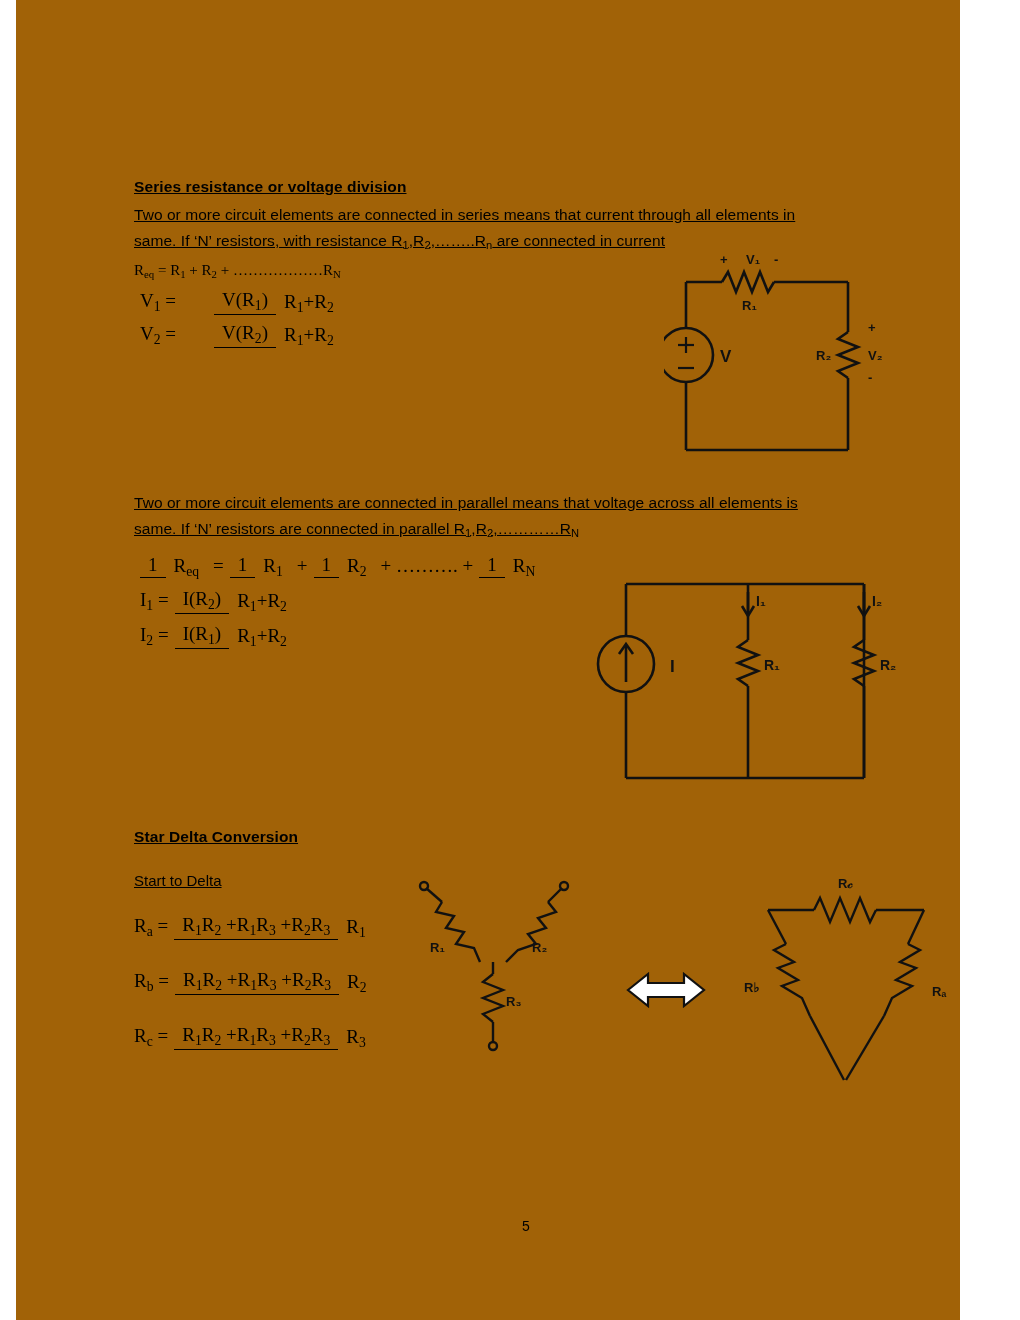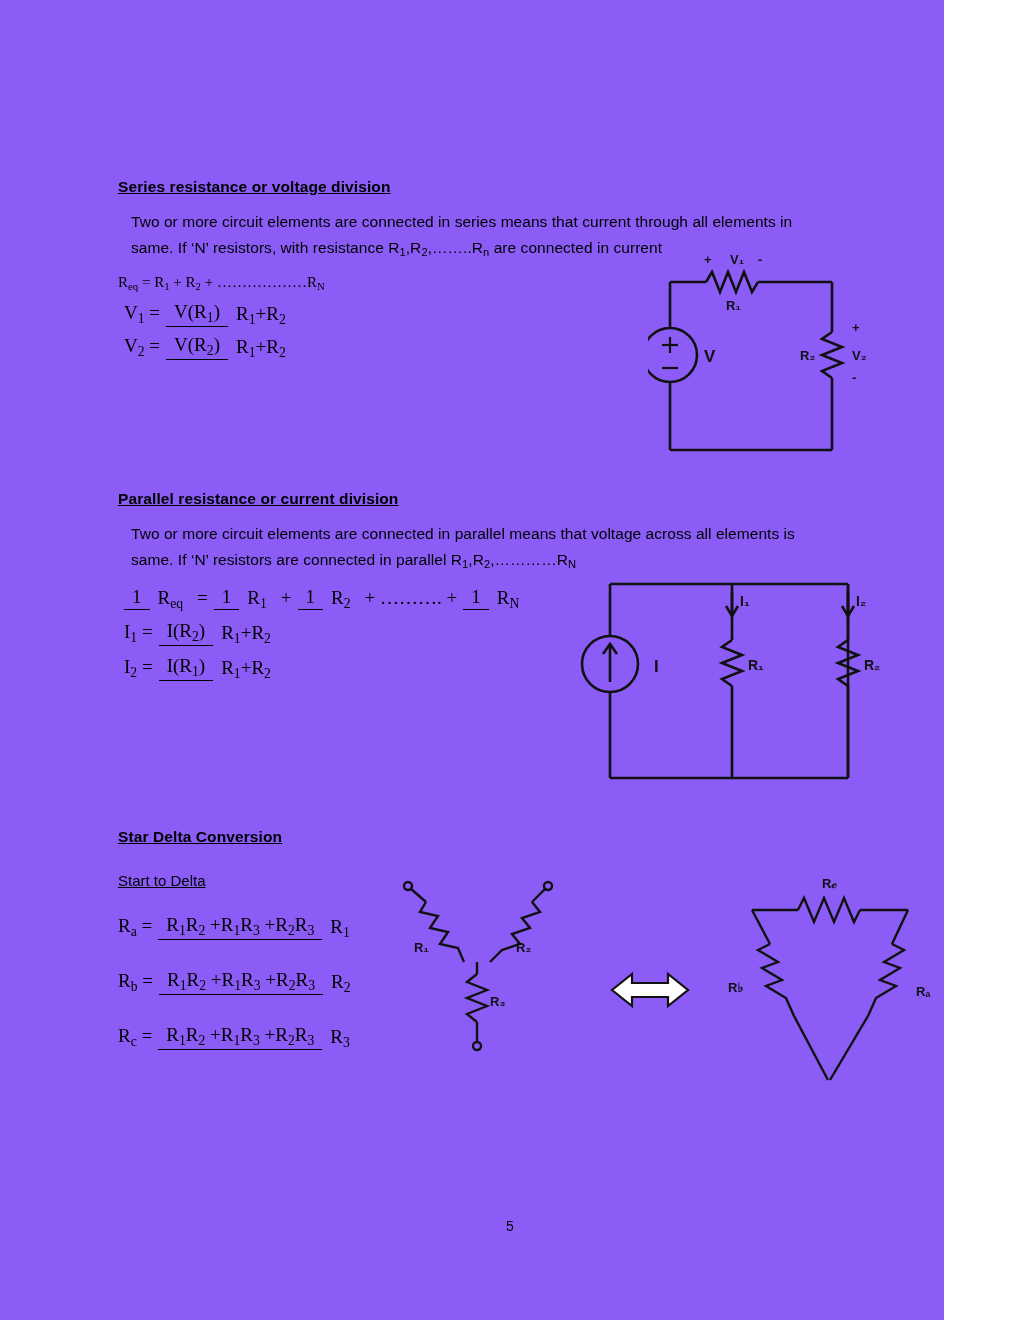--- a/index.html
+++ b/index.html
@@ -10,43 +10,44 @@
   body {
     width: 1020px;
     height: 1320px;
     position: relative;
     font-family: "Liberation Sans", sans-serif;
     color: #000000;
     overflow: hidden;
   }
   .page {
     position: absolute;
-    left: 0; top: 0;
+    left: 16px; top: 0;
     width: 944px;
     height: 1320px;
-    background: #8b5cf6;
+    background: #a16207;
   }
   h2.section-heading {
     font-size: 15.5px;
     font-weight: bold;
     text-decoration: underline;
     margin: 0 0 6px 0;
     letter-spacing: 0.1px;
   }
   h3.sub-heading {
     font-size: 15px;
     font-weight: normal;
     text-decoration: underline;
     margin: 0 0 6px 0;
   }
   p.body-text {
     font-size: 15.5px;
     line-height: 1.65;
-    margin: 13px;
+    margin: 0;
     letter-spacing: 0.05px;
+    text-decoration: underline;
   }
   sub { font-size: 0.72em; vertical-align: -0.28em; }
 
   
   .formula {
     display: flex;
     align-items: center;
     font-family: "Liberation Serif", serif;
     font-size: 19px;
     line-height: 1.1;
@@ -70,21 +71,21 @@
     padding: 2px 8px 0 8px;
     white-space: nowrap;
   }
   .op { padding: 0 6px; }
 
   
   .block { position: absolute; }
 
   #series-block { left: 118px; top: 178px; width: 800px; }
   #series-formulas { margin-top: 10px; margin-left: 6px; }
-  #series-formulas .formula { margin-bottom: 8px; }
+  #series-formulas .formula { margin-bottom: 8px; gap: 32px; }
 
   #parallel-block { left: 118px; top: 490px; width: 800px; }
   #parallel-formulas { margin-top: 12px; margin-left: 6px; }
   #parallel-formulas .formula { margin-bottom: 10px; }
 
   #star-block { left: 118px; top: 828px; width: 820px; }
   #star-formulas { margin-top: 26px; margin-left: 0; }
   #star-formulas .formula { margin-bottom: 30px; }
 
   .req-line {
@@ -194,21 +195,20 @@
         <text x="204" y="82">+</text>
         <text x="204" y="110">V₂</text>
         <text x="204" y="132">-</text>
         <text x="56" y="112" font-size="17">V</text>
       </g>
     </svg>
   </div>
 
   <div class="block" id="parallel-block">
 
-    <h2 class="section-heading">Parallel resistance or current division</h2>
 
     <p class="body-text">
       <span>Two or more circuit elements are connected in parallel means that voltage across all elements is</span><br>
       <span>same. If ‘N’ resistors are connected in parallel  R</span><sub>1</sub><span>,R</span><sub>2</sub><span>,…………R</span><sub>N</sub>
     </p>
 
     <div id="parallel-formulas">
 
       <div class="formula">
         <span class="frac">

